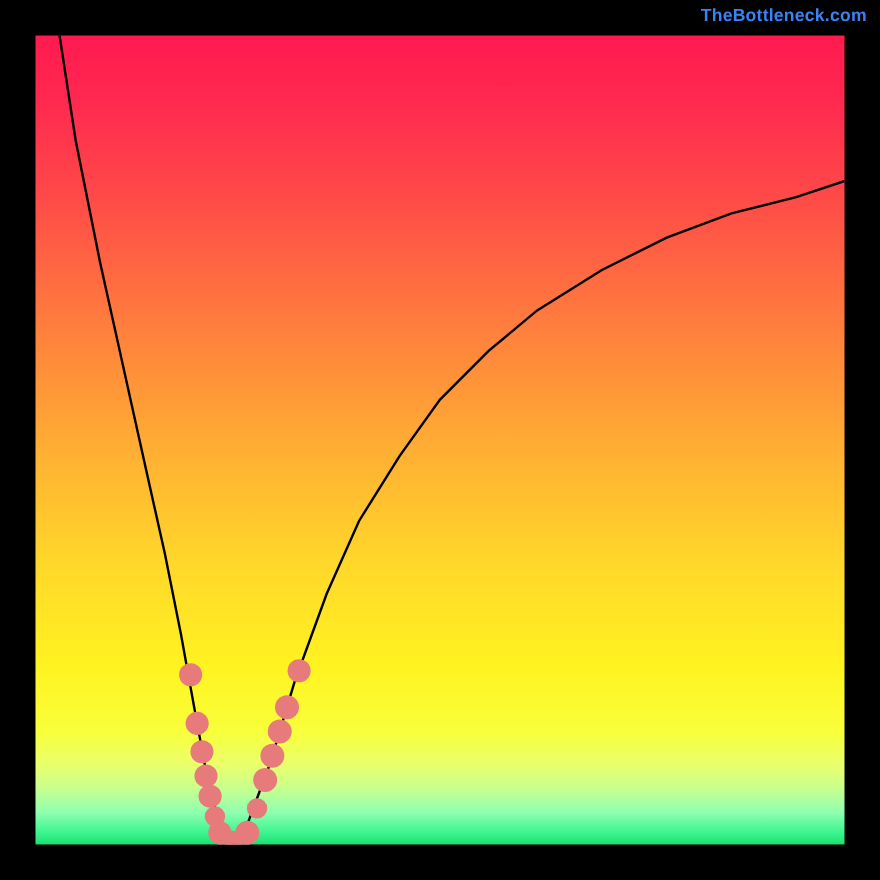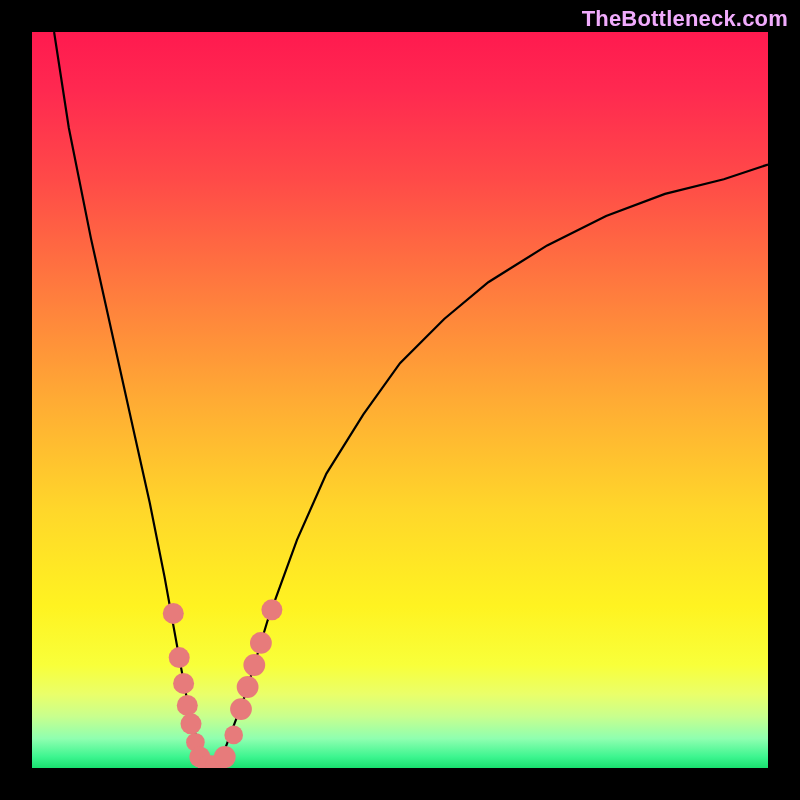--- a/index.html
+++ b/index.html
@@ -21,23 +21,23 @@
     top: 32px;
     width: 736px;
     height: 736px;
     overflow: hidden;
   }
   .watermark {
     position: absolute;
     top: 6px;
     right: 12px;
     font-family: Arial, Helvetica, sans-serif;
-    font-size: 22px;
+    font-size: 16px;
     font-weight: 600;
-    color: #f0abfc;
+    color: #3b82f6;
     letter-spacing: 0.2px;
     user-select: none;
   }
   svg {
     position: absolute;
     inset: 0;
   }
 </style>
 </head>
 <body>

